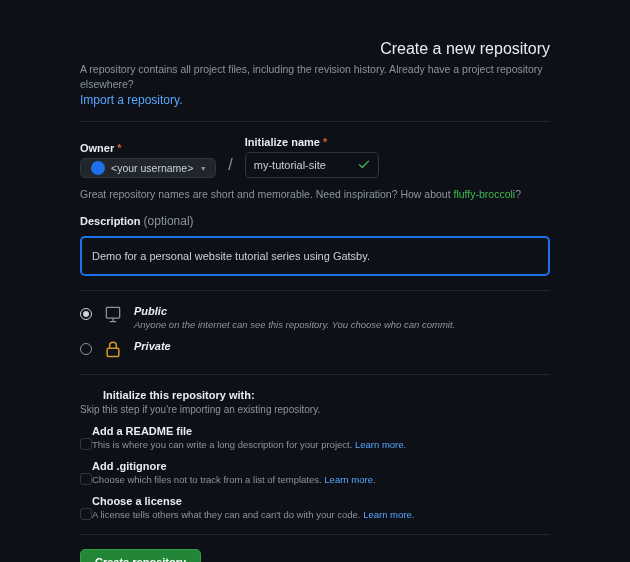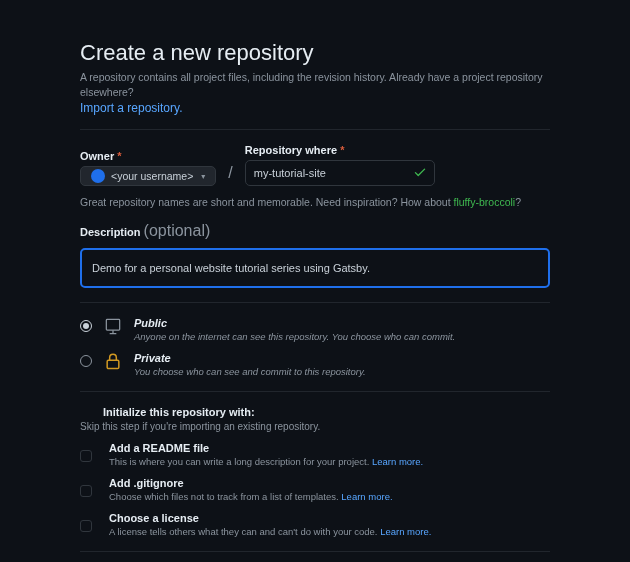--- a/index.html
+++ b/index.html
@@ -7,24 +7,25 @@
       font-family: -apple-system, BlinkMacSystemFont, "Segoe UI", Helvetica, Arial, sans-serif;
       background: #0d1117;
       color: #c9d1d9;
       width: 630px;
       height: 562px;
       overflow: hidden;
       font-size: 12px;
       padding: 40px 80px 20px 80px;
     }
     .title {
-      font-size: 22px;
+      font-size: 16px;
       font-weight: 400;
       color: #e6edf3;
       margin-bottom: 4px;
+      text-align: right;
     }
     .subtitle {
       font-size: 10.5px;
       color: #8b949e;
       line-height: 1.4;
       margin-bottom: 2px;
     }
     .link {
       color: #58a6ff;
       text-decoration: none;
@@ -68,38 +69,38 @@
     .slash { font-size: 16px; color: #8b949e; padding: 0 2px 4px 2px; }
     .repo-input-wrap { position: relative; }
     .repo-input {
       background: #0d1117;
       border: 1px solid #30363d;
       border-radius: 5px;
       padding: 5px 28px 5px 8px;
       color: #c9d1d9;
       font-size: 11px;
       height: 26px;
-      width: 190px;
+      width: 134px;
     }
     .check-icon {
       position: absolute;
       right: 8px;
       top: 50%;
       transform: translateY(-50%);
       color: #3fb950;
       font-size: 11px;
     }
     .hint {
       font-size: 10.5px;
       color: #8b949e;
       margin-top: 10px;
     }
     .hint .suggest { color: #3fb950; }
     .desc-block { margin-top: 14px; }
-    .optional { color: #8b949e; font-weight: 400; font-size: 16px; }
+    .optional { color: #8b949e; font-weight: 400; font-size: 12px; }
     .desc-input {
       width: 100%;
       background: #0d1117;
       border: 2px solid #1f6feb;
       border-radius: 5px;
       padding: 6px 10px;
       color: #c9d1d9;
       font-size: 11px;
       height: 40px;
       margin-top: 4px;
@@ -159,22 +160,22 @@
       margin-bottom: 3px;
       padding-left: 23px;
     }
     .init-sub {
       font-size: 10px;
       color: #8b949e;
       margin-bottom: 10px;
     }
     .check-row {
       display: flex;
-      align-items: center;
-      gap: 17px;
+      align-items: flex-end;
+      gap: 0;
       margin-bottom: 10px;
     }
     .checkbox {
       width: 12px;
       height: 12px;
       border: 1px solid #30363d;
       border-radius: 3px;
       background: #0d1117;
       margin-top: 2px;
       flex-shrink: 0;
@@ -216,21 +217,21 @@
   <div>
     <label class="field-label"><span>Owner</span> <span class="asterisk">*</span></label>
     <button class="owner-btn">
       <span class="avatar-dot"></span>
       <span>&lt;your username&gt;</span>
       <span class="caret">▾</span>
     </button>
   </div>
   <div class="slash">/</div>
   <div>
-    <label class="field-label"><span>Repository where</span> <span class="asterisk">*</span></label>
+    <label class="field-label"><span>Initialize name</span> <span class="asterisk">*</span></label>
     <div class="repo-input-wrap">
       <input class="repo-input" value="my-tutorial-site" style="">
       <span class="check-icon">
         <svg width="14" height="14" viewBox="0 0 16 16" fill="currentColor">
             <path d="M13.78 4.22a.75.75 0 010 1.06l-7.25 7.25a.75.75 0 01-1.06 0L2.22 9.28a.75.75 0 011.06-1.06L6 10.94l6.72-6.72a.75.75 0 011.06 0z"></path>
           </svg>
       </span>
     </div>
   </div>
 </div>
@@ -263,21 +264,20 @@
 <div class="radio-row">
   <div class="radio-dot"></div>
   <div class="vis-icon">
     <svg width="20" height="20" viewBox="0 0 24 24" fill="none" stroke="#d29922" stroke-width="1.8">
         <rect x="5" y="11" width="14" height="10" rx="1.5"></rect>
         <path d="M8 11V8a4 4 0 118 0v3"></path>
       </svg>
   </div>
   <div class="vis-text">
     <div class="vis-title">Private</div>
-    <div class="vis-desc">You choose who can see and commit to this repository.</div>
   </div>
 </div>
 
 <hr class="sep">
 
 <div class="init-heading">Initialize this repository with:</div>
 <div class="init-sub">Skip this step if you're importing an existing repository.</div>
 
 <div class="check-row">
   <div class="checkbox"></div>

